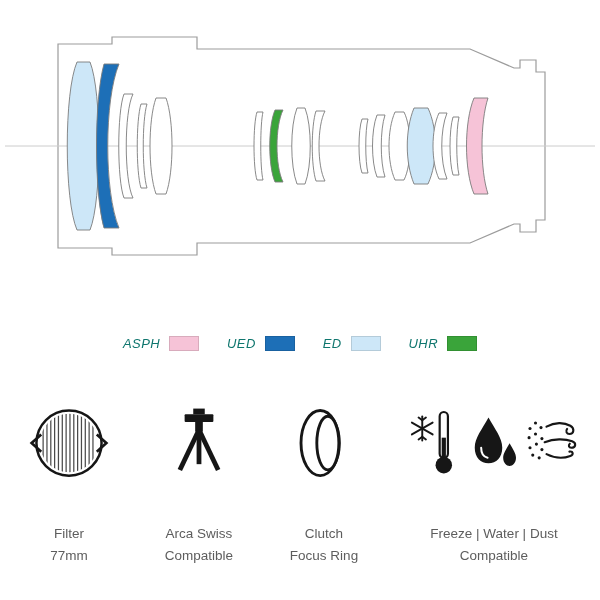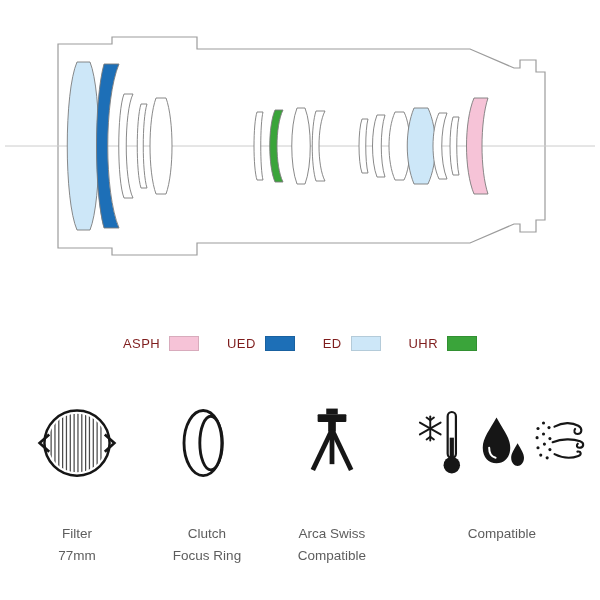--- a/index.html
+++ b/index.html
@@ -5,23 +5,23 @@
   html,body{margin:0;padding:0;background:#fff;}
   body{width:600px;height:600px;overflow:hidden;font-family:"Liberation Sans",sans-serif;}
   .page{width:600px;height:600px;position:relative;background:#fff;}
   .diagram{display:block;}
   .barrel{fill:#ffffff;stroke:#9c9c9c;stroke-width:1.2;}
   .axis{stroke:#cccccc;stroke-width:1;}
   .el{stroke:#7c7c7c;stroke-width:0.9;}
   .clear{fill:#ffffff;}
   .legend{display:flex;justify-content:center;align-items:center;gap:28px;margin-top:26px;}
   .legend-item{display:flex;align-items:center;gap:9px;}
-  .legend-label{font-size:13px;color:#7f1d1d;letter-spacing:.4px;}
+  .legend-label{font-size:13px;color:#0f766e;letter-spacing:.4px;font-style:italic;}
   .swatch{width:30px;height:15px;border:1px solid rgba(0,0,0,.12);box-sizing:border-box;}
-  .features{display:grid;grid-template-columns:138px 122px 128px 212px;margin-top:48px;padding-left:8px;}
+  .features{display:grid;grid-template-columns:138px 122px 128px 212px;margin-top:48px;}
   .feature{display:flex;flex-direction:column;align-items:center;}
   .icons-row{height:92px;display:flex;align-items:center;gap:2px;}
   .feature-label{margin-top:32px;text-align:center;font-size:13.5px;color:#5d5d5d;line-height:1.65;}
   .ink{stroke:#161616;}
   .inkfill{fill:#161616;}
 </style>
 </head>
 <body>
 
 <div class="page">
@@ -102,44 +102,44 @@
       </div>
       <div class="feature-label">
         <div>Filter</div>
         <div>77mm</div>
       </div>
     </div>
 
     <div class="feature">
       <div class="icons-row">
         <svg width="92" height="92" viewBox="0 0 96 96">
-          <ellipse cx="44" cy="46" rx="20" ry="34" fill="#fff" class="ink" stroke-width="3"></ellipse>
-          <ellipse cx="52" cy="46" rx="11.5" ry="28" fill="#fff" class="ink" stroke-width="3"></ellipse>
-        </svg>
-      </div>
-      <div class="feature-label">
-        <div>Clutch</div>
-        <div>Focus Ring</div>
-      </div>
-    </div>
-
-    <div class="feature">
-      <div class="icons-row">
-        <svg width="92" height="92" viewBox="0 0 96 96">
           <rect x="42" y="10" width="12" height="6" class="inkfill"></rect>
           <rect x="33" y="16" width="30" height="8" rx="1" class="inkfill"></rect>
           <rect x="44" y="24" width="8" height="10" class="inkfill"></rect>
           <line x1="48" y1="32" x2="28" y2="74" class="ink" stroke-width="5"></line>
           <line x1="48" y1="32" x2="68" y2="74" class="ink" stroke-width="5"></line>
           <line x1="48" y1="32" x2="48" y2="68" class="ink" stroke-width="5"></line>
         </svg>
       </div>
       <div class="feature-label">
         <div>Arca Swiss</div>
         <div>Compatible</div>
+      </div>
+    </div>
+
+    <div class="feature">
+      <div class="icons-row">
+        <svg width="92" height="92" viewBox="0 0 96 96">
+          <ellipse cx="44" cy="46" rx="20" ry="34" fill="#fff" class="ink" stroke-width="3"></ellipse>
+          <ellipse cx="52" cy="46" rx="11.5" ry="28" fill="#fff" class="ink" stroke-width="3"></ellipse>
+        </svg>
+      </div>
+      <div class="feature-label">
+        <div>Clutch</div>
+        <div>Focus Ring</div>
       </div>
     </div>
 
     <div class="feature">
       <div class="icons-row">
         <svg width="56" height="88" viewBox="0 0 60 96">
           <g class="ink" stroke-width="2.1" stroke-linecap="round">
             <line x1="15" y1="17" x2="15" y2="43"></line>
             <line x1="3.7" y1="23.5" x2="26.3" y2="36.5"></line>
             <line x1="3.7" y1="36.5" x2="26.3" y2="23.5"></line>
@@ -174,18 +174,19 @@
               <circle cx="16" cy="62" r="1.7"></circle>
           </g>
           <g fill="none" class="ink" stroke-width="2.3" stroke-linecap="round">
             <path d="M24,28 C33,23 43,23 50,27 C55,30 54,36 49,36 C46,36 44.5,33 46.5,30.5"></path>
             <path d="M22,45 C32,41 44,41 52,44 C57,46 56,51 51,51 C48.4,51 47.6,48.4 49.4,46.6"></path>
             <path d="M24,58 C32,62 42,63 50,60 C54,58.5 53,54.4 49,55.2"></path>
           </g>
         </svg>
       </div>
       <div class="feature-label">
+        <div>Freeze | Water | Dust</div>
         <div>Compatible</div>
       </div>
     </div>
 
   </div>
 </div>
 
 </body></html>

